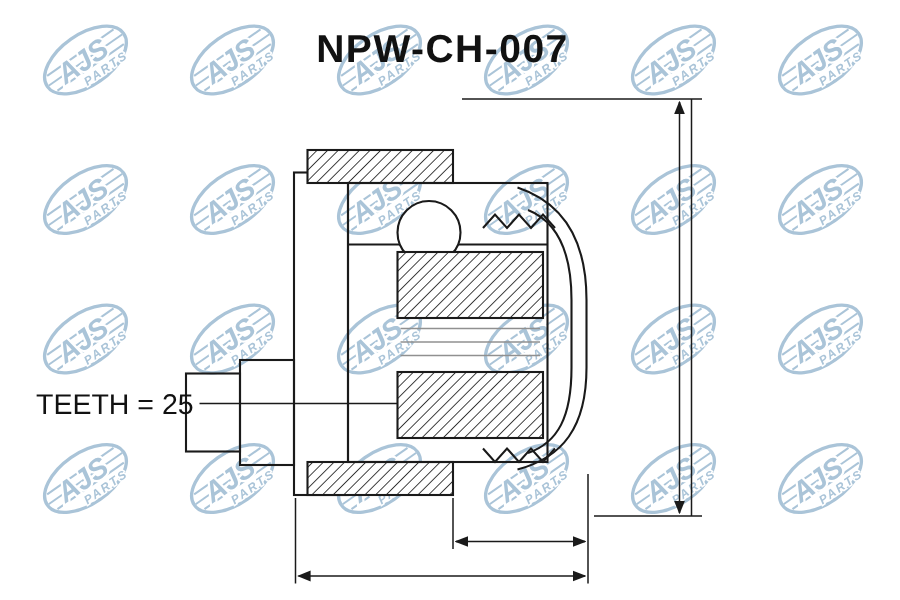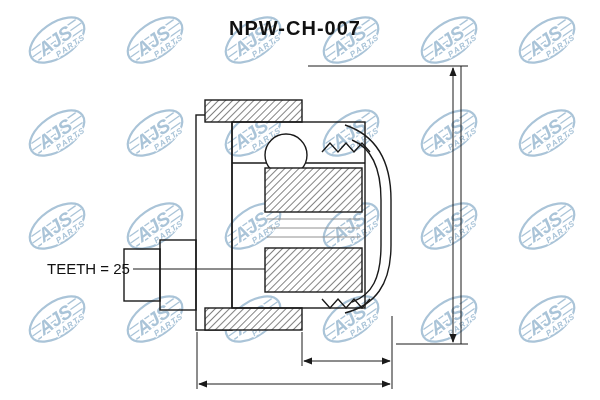--- a/index.html
+++ b/index.html
@@ -3,25 +3,25 @@
 <meta charset="utf-8">
 <style>
   html,body{margin:0;padding:0;}
   body{
     width:600px;height:400px;position:relative;overflow:hidden;
     background:#ffffff;font-family:"Liberation Sans",sans-serif;
   }
   .layer{position:absolute;left:0;top:0;width:600px;height:400px;}
   .title{
     position:absolute;top:17px;left:295px;transform:translateX(-50%);
-    font-size:20px;font-weight:bold;letter-spacing:1px;color:#111;white-space:nowrap;
+    font-size:26px;font-weight:bold;letter-spacing:1px;color:#111;white-space:nowrap;
   }
   .teeth{
-    position:absolute;top:260px;left:47px;
-    font-size:15px;color:#111;white-space:nowrap;
+    position:absolute;top:260px;left:24px;
+    font-size:19px;color:#111;white-space:nowrap;
   }
 </style>
 </head>
 <body>
 
 <svg id="wm-layer" class="layer" viewBox="0 0 600 400">
   <defs>
     <g id="wm-logo" fill="none" stroke="#aac4d8">
       <ellipse cx="0" cy="0" rx="31" ry="17" stroke-width="2.2"></ellipse>
       <line x1="-27" y1="-6" x2="27" y2="-6" stroke-width="1.3"></line>

